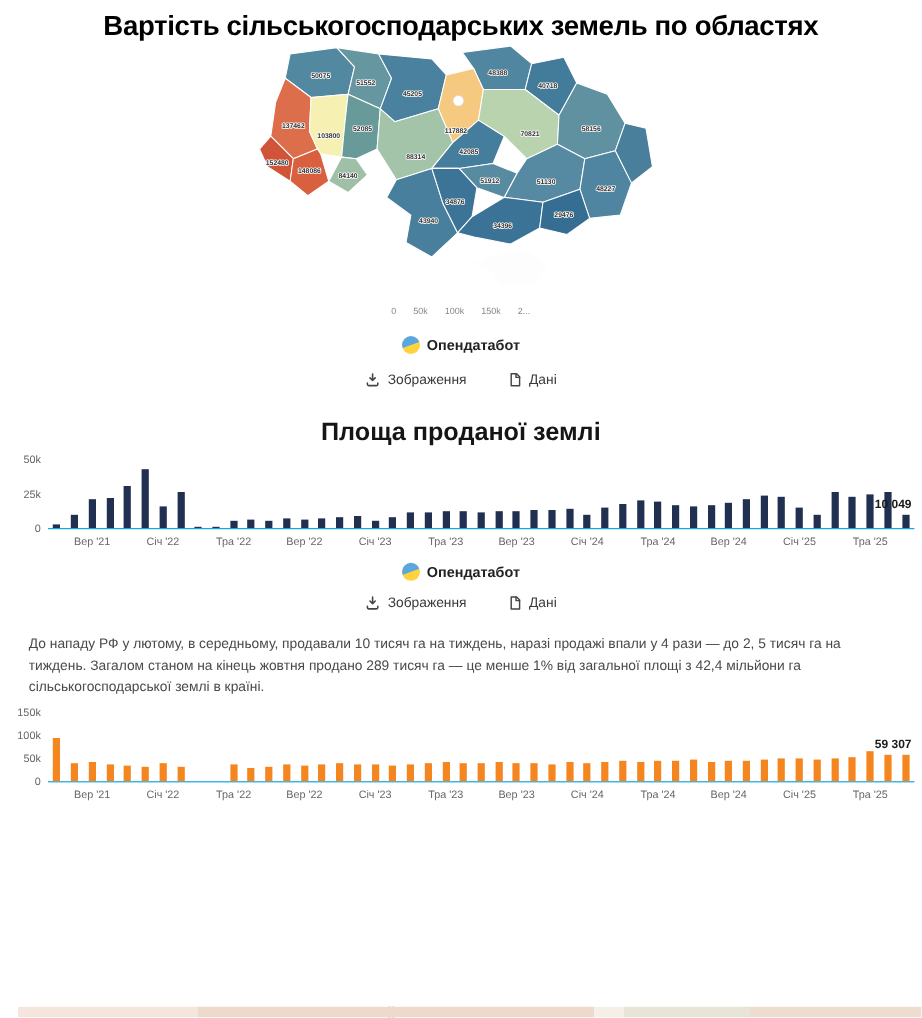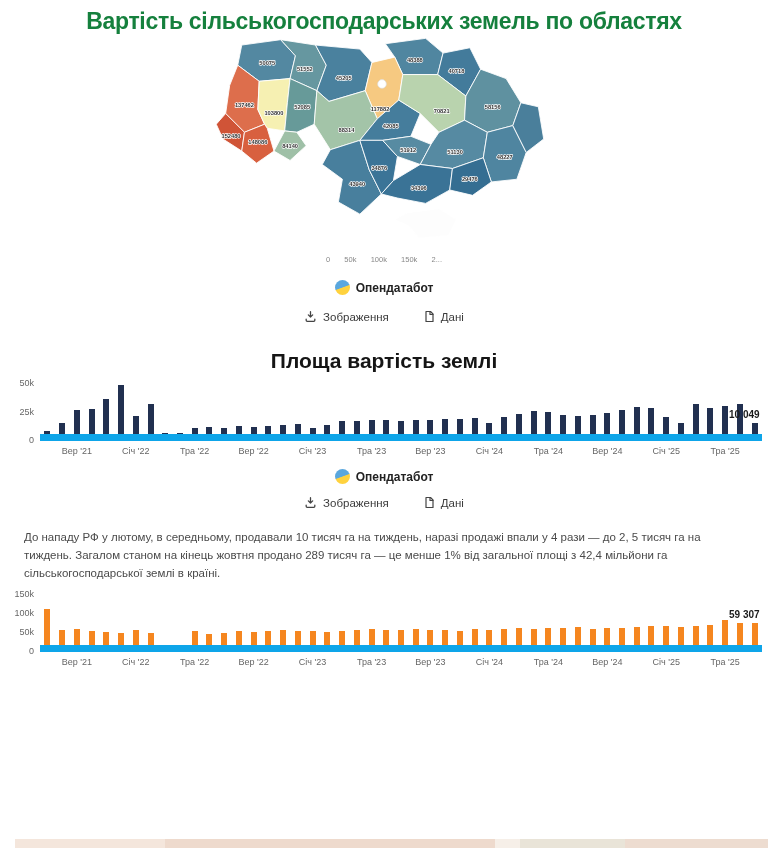--- a/index.html
+++ b/index.html
@@ -1,20 +1,20 @@
 <!DOCTYPE html>
 <html><head>
 <meta charset="utf-8">
 <style>
   * { margin:0; padding:0; box-sizing:border-box; }
   html,body { background:#ffffff; width:768px; }
   body { font-family:"Liberation Sans", sans-serif; color:#333; height:848px; overflow:hidden; position:relative; }
   .page { width:768px; }
 
-  h1.map-title { text-align:center; font-size:23px; font-weight:bold; color:#15803d; margin:8px 30px 2px; letter-spacing:-0.3px; }
+  h1.map-title { text-align:center; font-size:23px; font-weight:bold; color:#000000; margin:8px 30px 2px; letter-spacing:-0.3px; }
   h2.chart-title { text-align:center; font-size:21px; font-weight:bold; color:#151515; }
 
   .map-wrap { width:336px; margin:2px auto 0; }
   .map-wrap svg { display:block; width:336px; height:208px; }
   .map-wrap text { font-size:8.5px; font-weight:bold; fill:#333; text-anchor:middle;
                    paint-order:stroke; stroke:#ffffff; stroke-width:2px; stroke-linejoin:round; }
   .map-wrap polygon { stroke:#ffffff; stroke-width:1.3; stroke-linejoin:round; }
 
   .color-legend { width:116px; margin:10px auto 0; }
   .color-legend .bar { height:9px; border-radius:1px;
@@ -30,21 +30,21 @@
   .dw-btn { display:inline-flex; align-items:center; gap:6px; font-size:11.5px; color:#3a3a3a; cursor:pointer; background:none; border:none; font-family:inherit; }
   .dw-btn svg { display:block; }
 
   .note { margin:18px 24px 0; font-size:11.5px; color:#4a4a4a; line-height:1.55; }
 
   .chart { margin:10px 6px 0; }
   .chart-flex { display:flex; }
   .ygutter { width:34px; position:relative; height:58px; flex:none; }
   .ytick { position:absolute; right:6px; font-size:9px; color:#666; }
   .plotcol { flex:1; }
-  .plot { position:relative; height:58px; border-bottom:7px solid #0ea5e9; }
+  .plot { position:relative; height:58px; border-bottom:1px solid #0ea5e9; }
   .bar { position:absolute; bottom:0; width:6px; transform:translateX(-3px); }
   .bar-label { position:absolute; font-size:10px; font-weight:bold; color:#1a1a1a; white-space:nowrap; transform:translateX(calc(-100% + 5px)); }
   .xaxis { position:relative; height:16px; }
   .xtick { position:absolute; top:5px; transform:translateX(-50%); font-size:9px; color:#666; white-space:nowrap; }
 
   .series-legend { display:flex; justify-content:center; align-items:center; gap:7px; margin-top:14px; font-size:11px; color:#333; }
   .legend-dot { width:10px; height:10px; border-radius:50%; background:#213050; }
 
   .copyright { text-align:center; font-size:8px; color:#c4c4c4; margin-top:6px; }
 
@@ -147,21 +147,21 @@
           <svg width="12" height="13" viewBox="0 0 24 24" fill="none" stroke="#444" stroke-width="2.4" stroke-linecap="round" stroke-linejoin="round">
             <path d="M6 2h9l5 5v15H6z"></path>
             <path d="M14 2v6h6"></path>
           </svg>
         </span>
       <span>Дані</span>
     </button>
   </div>
 
 
-  <h2 class="chart-title mt26">Площа вартість землі</h2>
+  <h2 class="chart-title mt26">Площа проданої землі</h2>
 
   <div class="chart">
     <div class="chart-flex">
       <div class="ygutter">
           <span class="ytick" style="bottom: -4px;">0</span>
           <span class="ytick" style="bottom: 24.5px; margin-left: 20px;">25k</span>
           <span class="ytick" style="bottom: 53px;">50k</span>
         </div>
       <div class="plotcol">
         <div class="plot">

